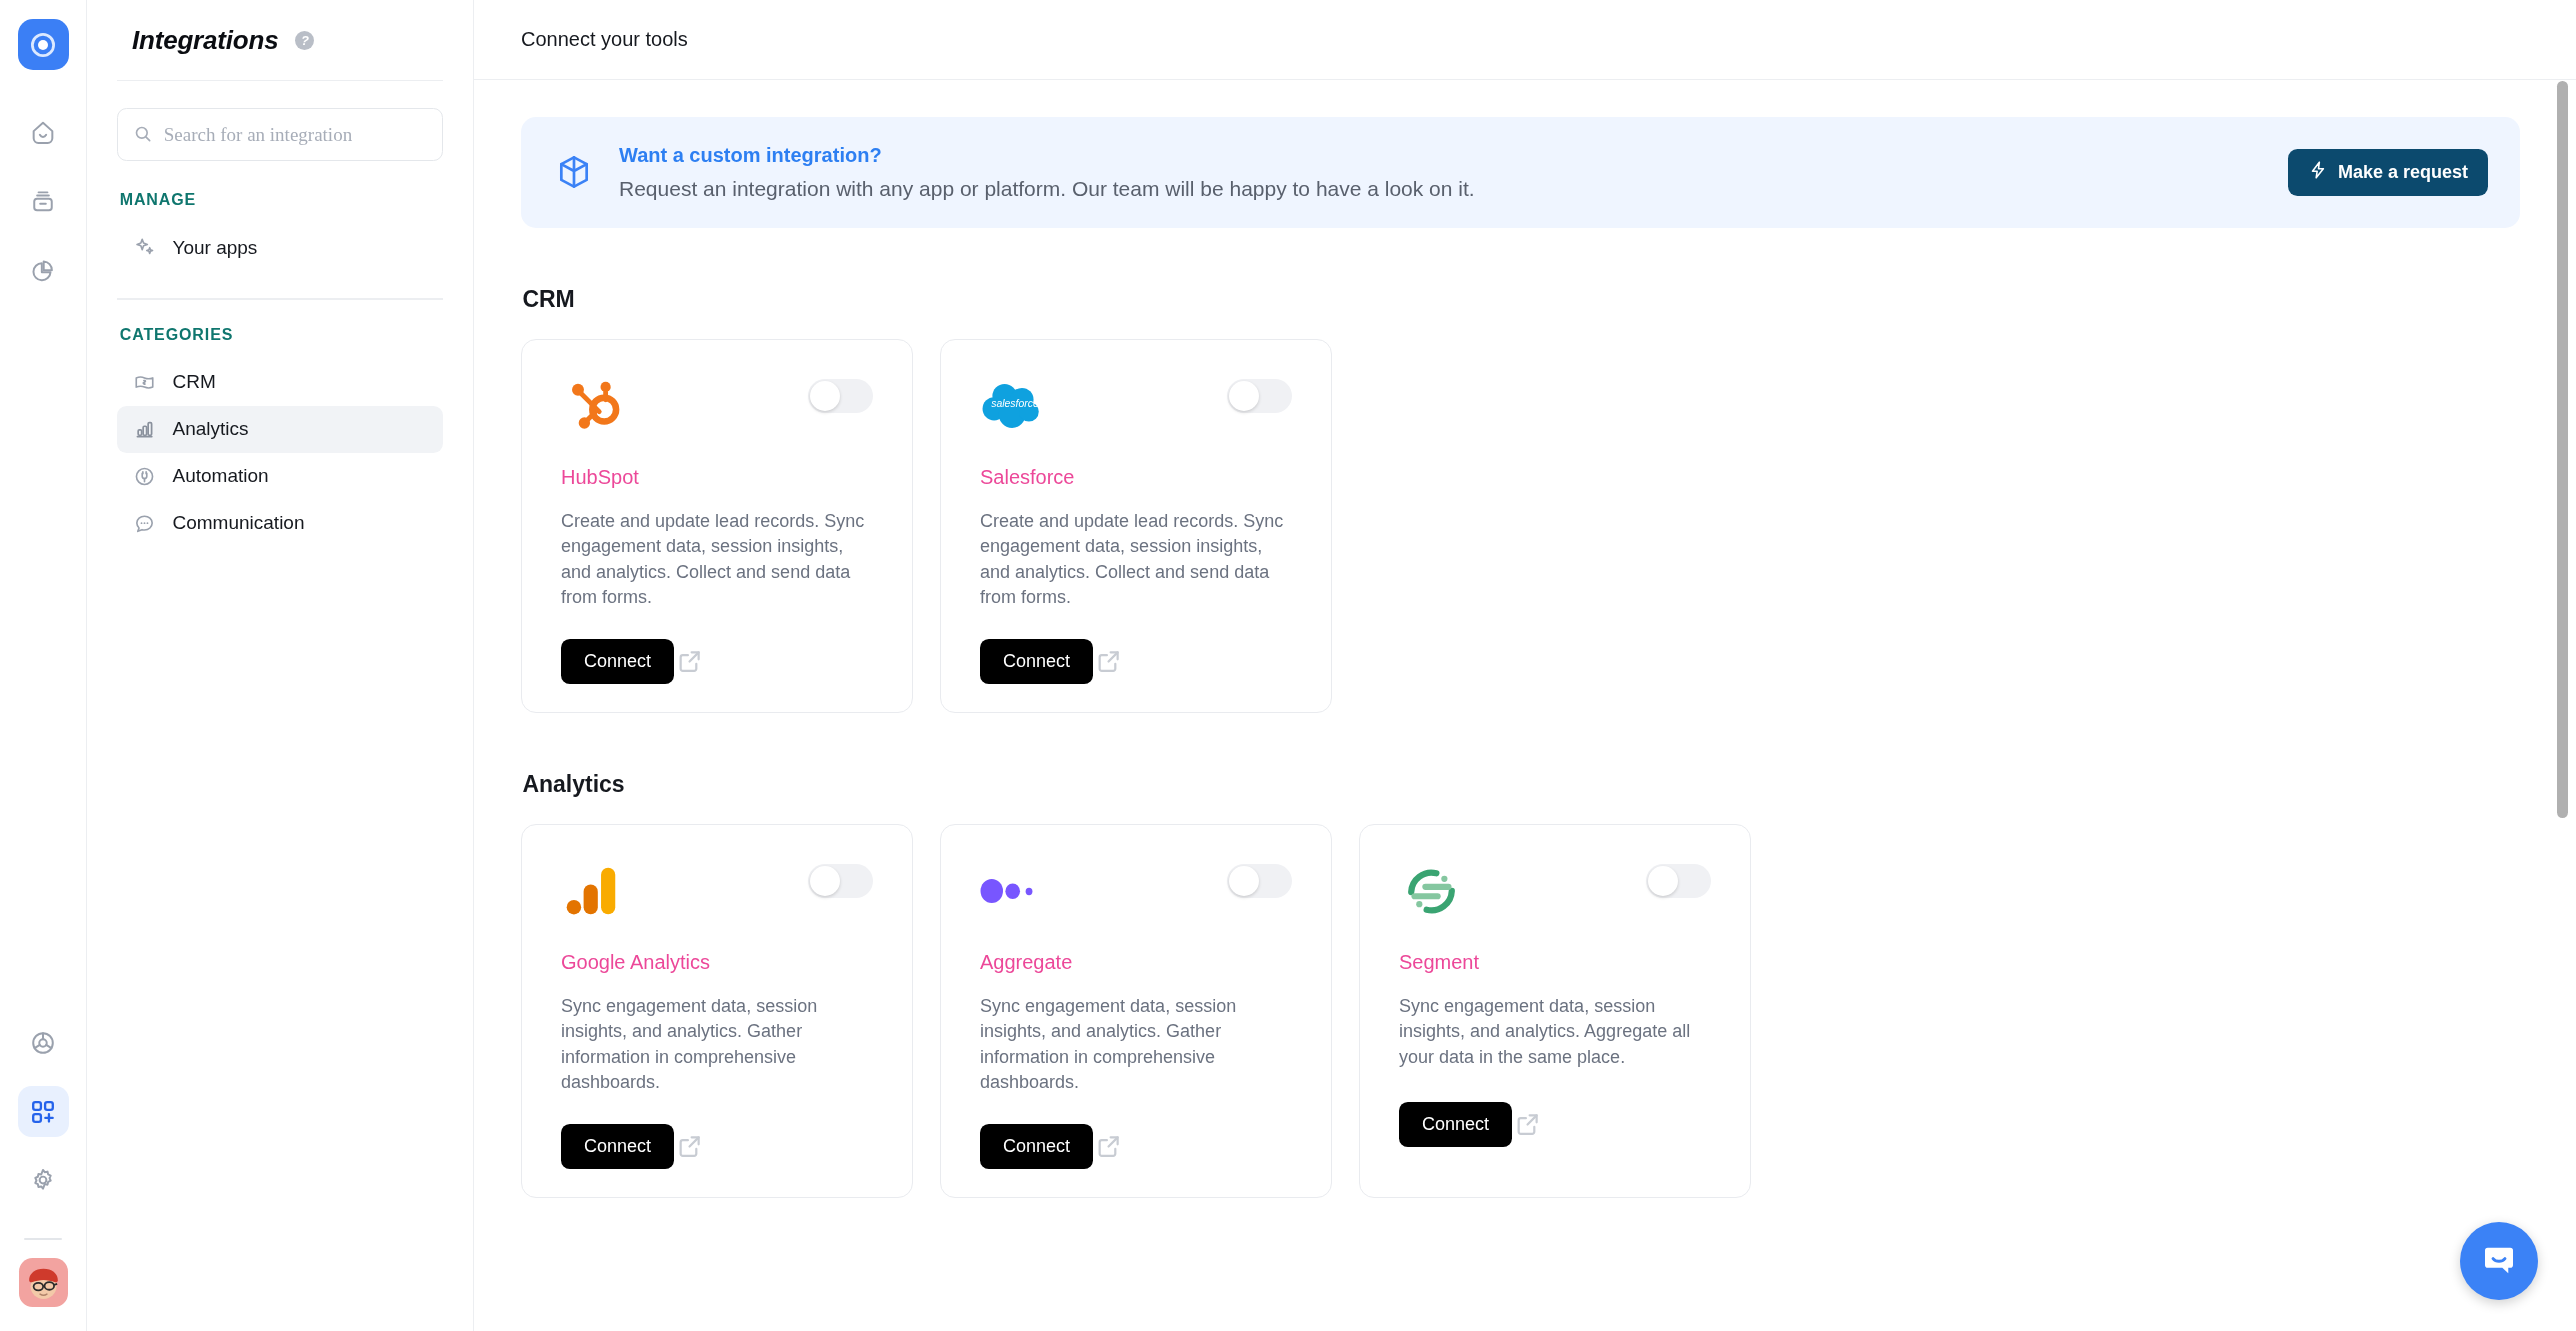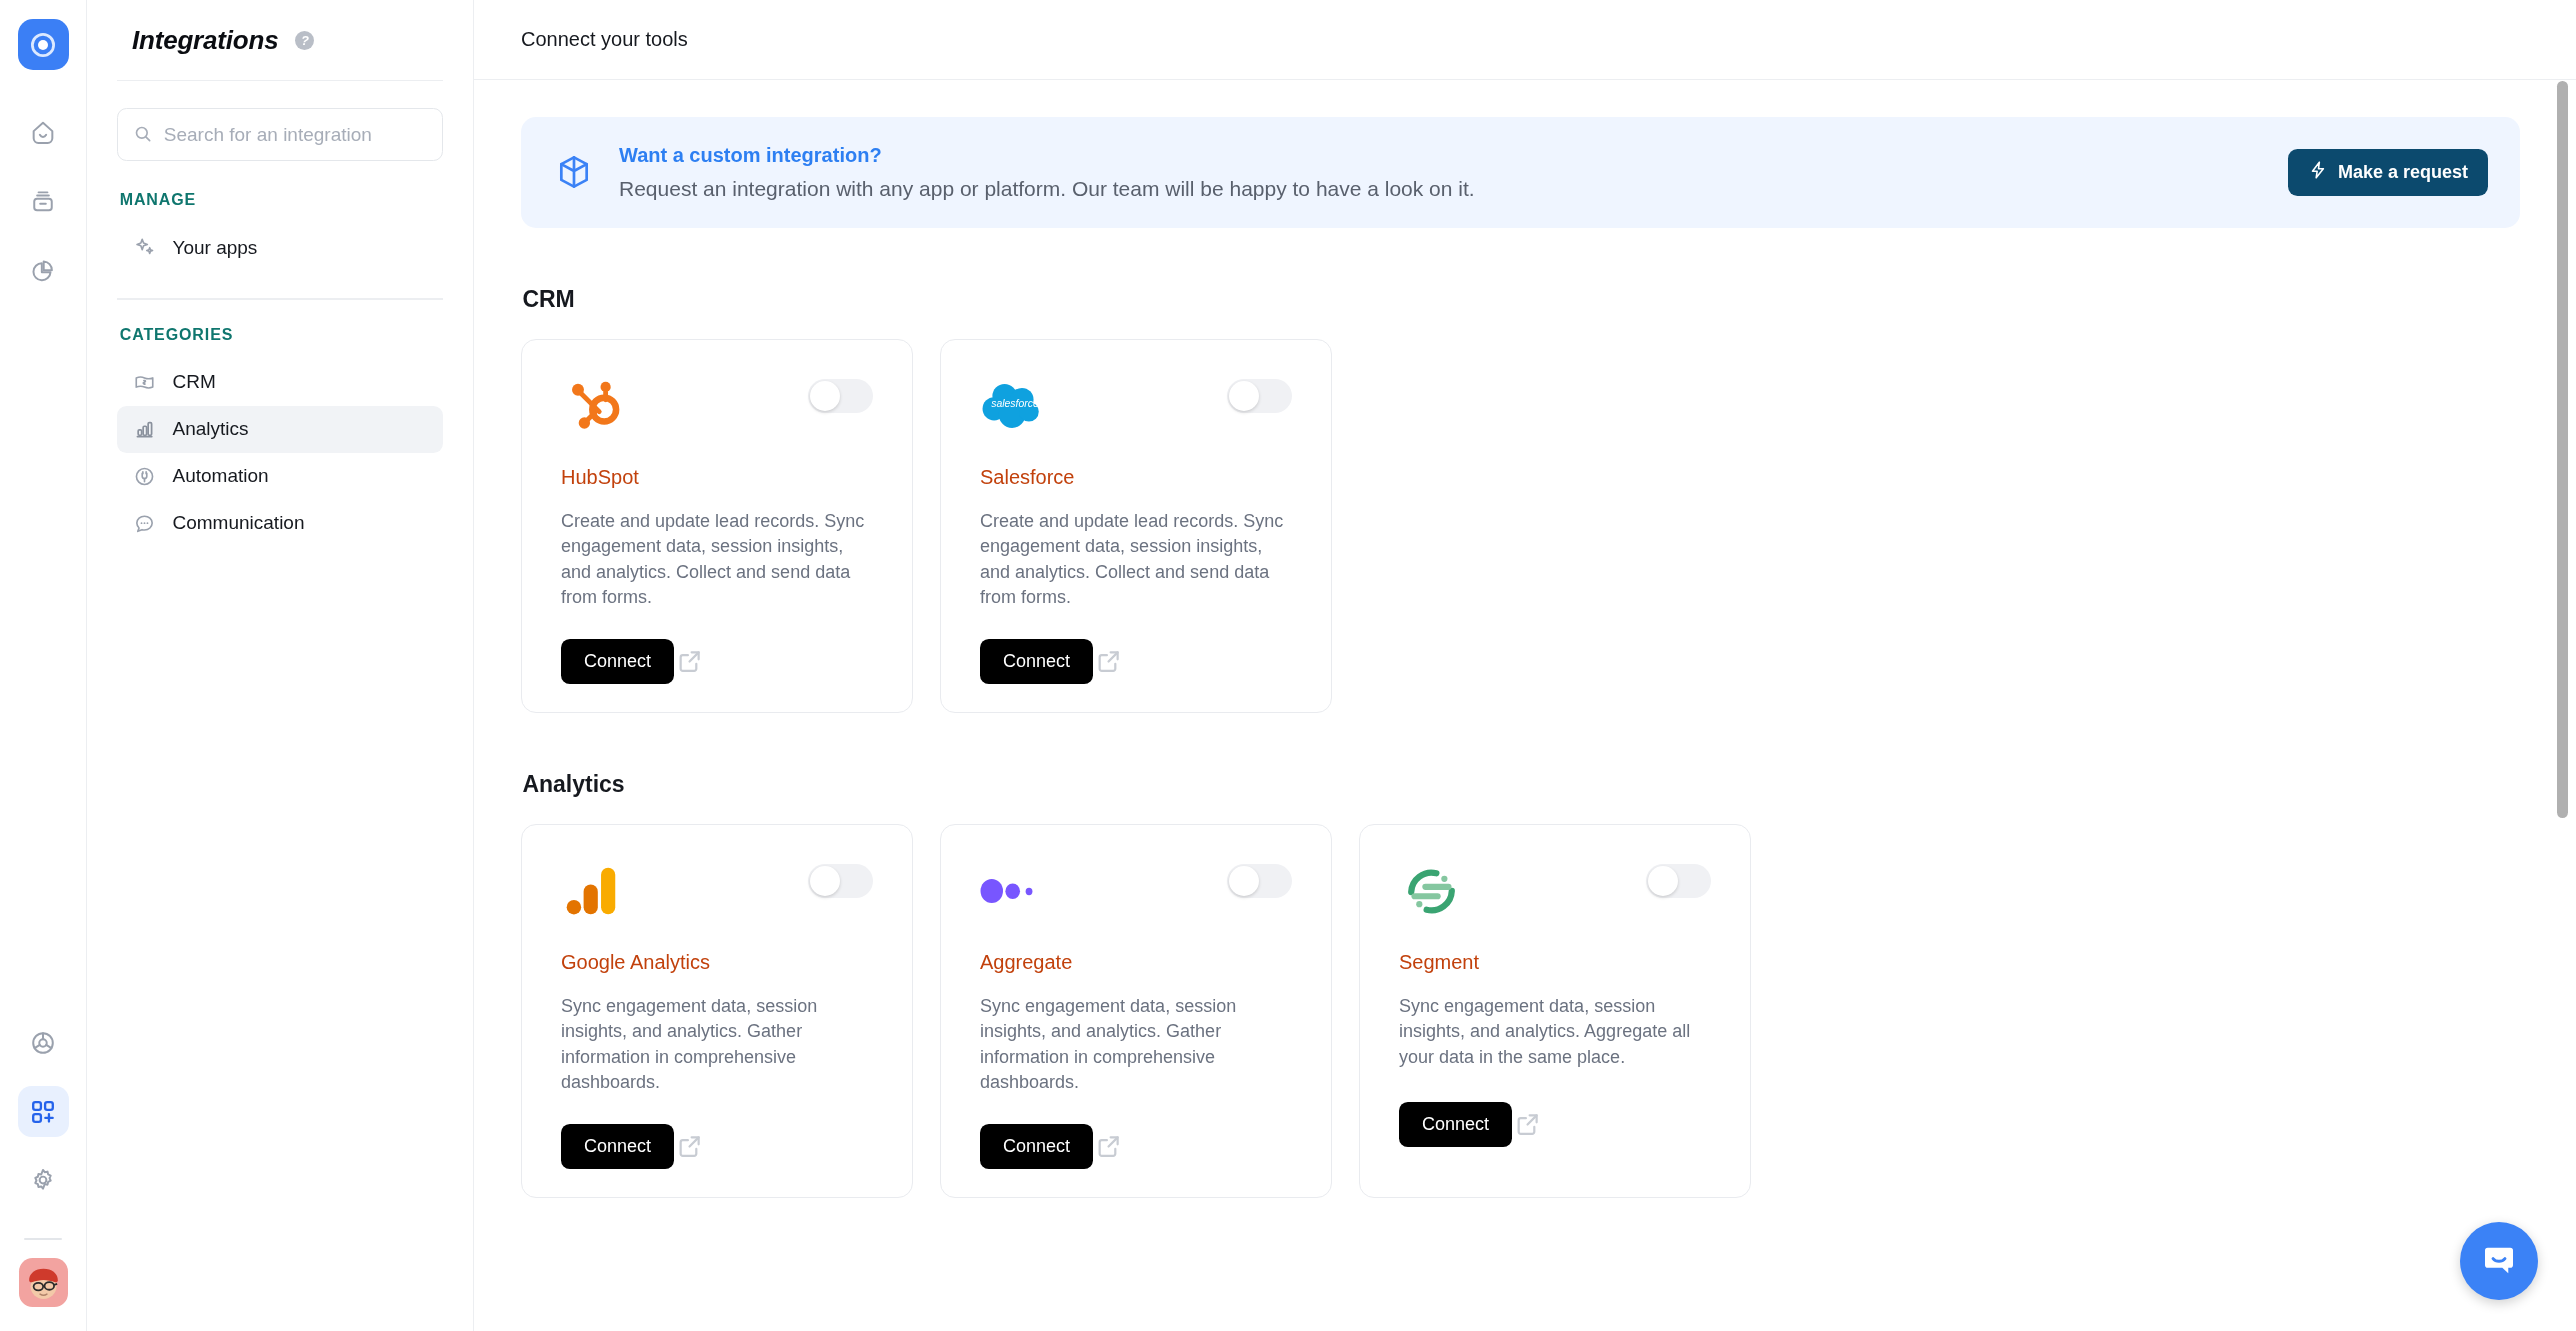--- a/index.html
+++ b/index.html
@@ -61,21 +61,21 @@
     line-height: 1;
   }
   .sb-rule { height: 1.4px; background: #eceef1; margin: 0 0 27px 0; }
   .search-box {
     display: flex; align-items: center; gap: 10.8px;
     height: 53px; border: 1.4px solid #e4e7eb; border-radius: 9.5px;
     padding: 0 15px; margin: 0 0 30px 0;
   }
   .search-box input {
     border: none; outline: none; font-size: 19px; color: #8b5cf6;
-    font-family: Liberation Sans, sans-serif; width: 100%; background: transparent;
+    font-family: Liberation Serif, serif; width: 100%; background: transparent;
   }
   .search-box input::placeholder { color: #a7adb8; }
   .group-label {
     font-size: 16px; font-weight: 600; letter-spacing: 0.9px;
     color: #0f766e; padding-left: 2.7px; margin-bottom: 15px;
   }
   .nav-item {
     display: flex; align-items: center; gap: 15px;
     height: 47px; border-radius: 9.5px; padding: 0 13.5px;
     cursor: pointer;
@@ -131,21 +131,21 @@
   .toggle {
     width: 65px; height: 34px; border-radius: 17px;
     background: #f0f1f4; position: relative; flex: 0 0 65px;
     margin-top: 9.5px; cursor: pointer;
   }
   .toggle .knob {
     position: absolute; left: 2px; top: 2px;
     width: 30px; height: 30px; border-radius: 50%;
     background: #ffffff; box-shadow: 0 1.4px 3.4px rgba(0,0,0,.16);
   }
-  .card-name { font-size: 20px; color: #c2410c; margin-top: 23px; }
+  .card-name { font-size: 20px; color: #ec4899; margin-top: 23px; }
   .card-desc { font-size: 18px; line-height: 1.42; color: #6b7280; margin-top: 20px; min-height: 80px; }
   .card-foot { display: flex; align-items: center; margin-top: 28px; }
   .connect-btn {
     background: #000000; color: #ffffff; border: none;
     border-radius: 8.8px; height: 45px; padding: 0 23px;
     font-size: 18px; font-family: "Liberation Sans", sans-serif;
     cursor: pointer;
   }
   .ext-link { width: 31px; height: 31px; cursor: pointer; display: flex; align-items: center; justify-content: center; }
 

